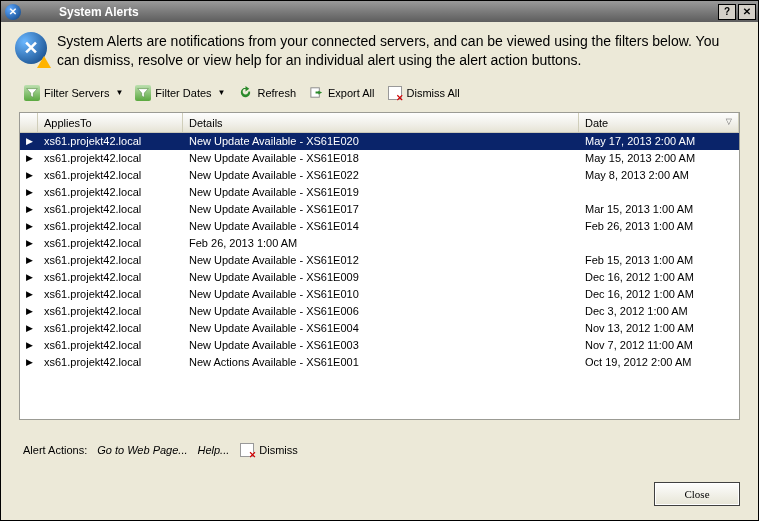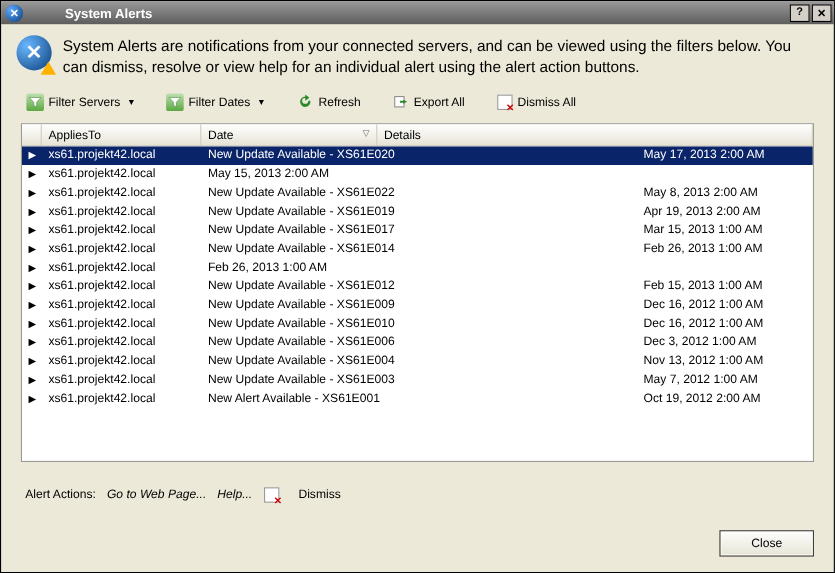--- a/index.html
+++ b/index.html
@@ -63,21 +63,21 @@
     width:0;height:0;
     border-left:7px solid transparent;
     border-right:7px solid transparent;
     border-bottom:12px solid #ffb300;
   }
   .info-text { color:#000; line-height: 1.35; font-size:14px; }
 
   .toolbar {
     display:flex; align-items:center;
     padding: 4px 18px 8px 18px;
-    gap: 18px;
+    gap: 2px;
   }
   .tbtn {
     display:flex; align-items:center;
     padding: 2px 4px;
     gap: 4px;
     cursor: pointer;
     border: 1px solid transparent;
   }
   .tico { width:16px; height:16px; display:flex; align-items:center; justify-content:center; font-size:12px; }
   .filter-ico { background: linear-gradient(#bde0b0,#5aa83f); border-radius:2px; }
@@ -133,34 +133,35 @@
   .row .c-details { flex:1; }
   .row .c-date { width:160px; }
 
   .actions-label {
     padding: 22px 22px 4px 22px;
     display:flex; align-items:center; gap: 10px;
     color:#000;
     text-align:center;
   }
   .link { color:#000; cursor:pointer;font-style:italic; }
-  .dismiss-link { display:flex; align-items:center; gap:16px; cursor:pointer; }
+  .dismiss-link { display:flex; align-items:center; gap:4px; cursor:pointer; }
 
   .button-row {
     display:flex; justify-content:flex-end;
     padding: 20px 18px 14px 0;
   }
   .btn {
     min-width: 86px; height: 24px;
     border: 1px solid #404040;
     background: linear-gradient(to bottom, #fdfdfd, #e7e5d6);
     box-shadow: inset 0 0 0 1px #fff;
     cursor:pointer;
     display:flex; align-items:center; justify-content:center;
     font-size:11px;
+    font-family:Liberation Serif, serif;
   }
 
   .small-dismiss-icon {
     width:14px;height:14px;
     position:relative; display:inline-block;
   }
   .small-dismiss-icon::before{
     content:''; position:absolute; inset:0;
     background:#fff; border:1px solid #999;
   }
@@ -232,46 +233,46 @@
           <span class="small-dismiss-icon"></span>
         </span>
       <span>Dismiss All</span>
     </div>
   </div>
 
   <div class="grid-wrap">
     <div class="grid-head">
       <div class="gh-cell col-arrow"></div>
       <div class="gh-cell col-applies">AppliesTo</div>
+      <div class="gh-cell col-details">Details</div>
       <div class="gh-cell col-date sort">Date</div>
-      <div class="gh-cell col-details">Details</div>
     </div>
     <div class="grid-body" id="grid-body">
         <div class="row selected">
           <div class="cell c-arrow">▶</div>
           <div class="cell c-applies">xs61.projekt42.local</div>
           <div class="cell c-details">New Update Available - XS61E020</div>
           <div class="cell c-date">May 17, 2013 2:00 AM</div>
         </div>
         <div class="row">
           <div class="cell c-arrow">▶</div>
           <div class="cell c-applies">xs61.projekt42.local</div>
+          <div class="cell c-details">New Update Available - XS61E018</div>
           <div class="cell c-date">May 15, 2013 2:00 AM</div>
         </div>
         <div class="row">
           <div class="cell c-arrow">▶</div>
           <div class="cell c-applies">xs61.projekt42.local</div>
           <div class="cell c-details">New Update Available - XS61E022</div>
           <div class="cell c-date">May 8, 2013 2:00 AM</div>
         </div>
         <div class="row">
           <div class="cell c-arrow">▶</div>
           <div class="cell c-applies">xs61.projekt42.local</div>
           <div class="cell c-details">New Update Available - XS61E019</div>
-          <div class="cell c-date">Apr 19, 2013 2:00 AM</div>
         </div>
         <div class="row">
           <div class="cell c-arrow">▶</div>
           <div class="cell c-applies">xs61.projekt42.local</div>
           <div class="cell c-details">New Update Available - XS61E017</div>
           <div class="cell c-date">Mar 15, 2013 1:00 AM</div>
         </div>
         <div class="row">
           <div class="cell c-arrow">▶</div>
           <div class="cell c-applies">xs61.projekt42.local</div>
@@ -310,26 +311,26 @@
         <div class="row">
           <div class="cell c-arrow">▶</div>
           <div class="cell c-applies">xs61.projekt42.local</div>
           <div class="cell c-details">New Update Available - XS61E004</div>
           <div class="cell c-date">Nov 13, 2012 1:00 AM</div>
         </div>
         <div class="row">
           <div class="cell c-arrow">▶</div>
           <div class="cell c-applies">xs61.projekt42.local</div>
           <div class="cell c-details">New Update Available - XS61E003</div>
-          <div class="cell c-date">May 7, 2012 1:00 AM</div>
-        </div>
-        <div class="row">
-          <div class="cell c-arrow">▶</div>
-          <div class="cell c-applies">xs61.projekt42.local</div>
-          <div class="cell c-details">New Alert Available - XS61E001</div>
+          <div class="cell c-date">Nov 7, 2012 11:00 AM</div>
+        </div>
+        <div class="row">
+          <div class="cell c-arrow">▶</div>
+          <div class="cell c-applies">xs61.projekt42.local</div>
+          <div class="cell c-details">New Actions Available - XS61E001</div>
           <div class="cell c-date">Oct 19, 2012 2:00 AM</div>
         </div>
       </div>
   </div>
 
   <div class="actions-label">
     <span>Alert Actions:</span>
     <span class="link">Go to Web Page...</span>
     <span class="link">Help...</span>
     <span class="dismiss-link">

